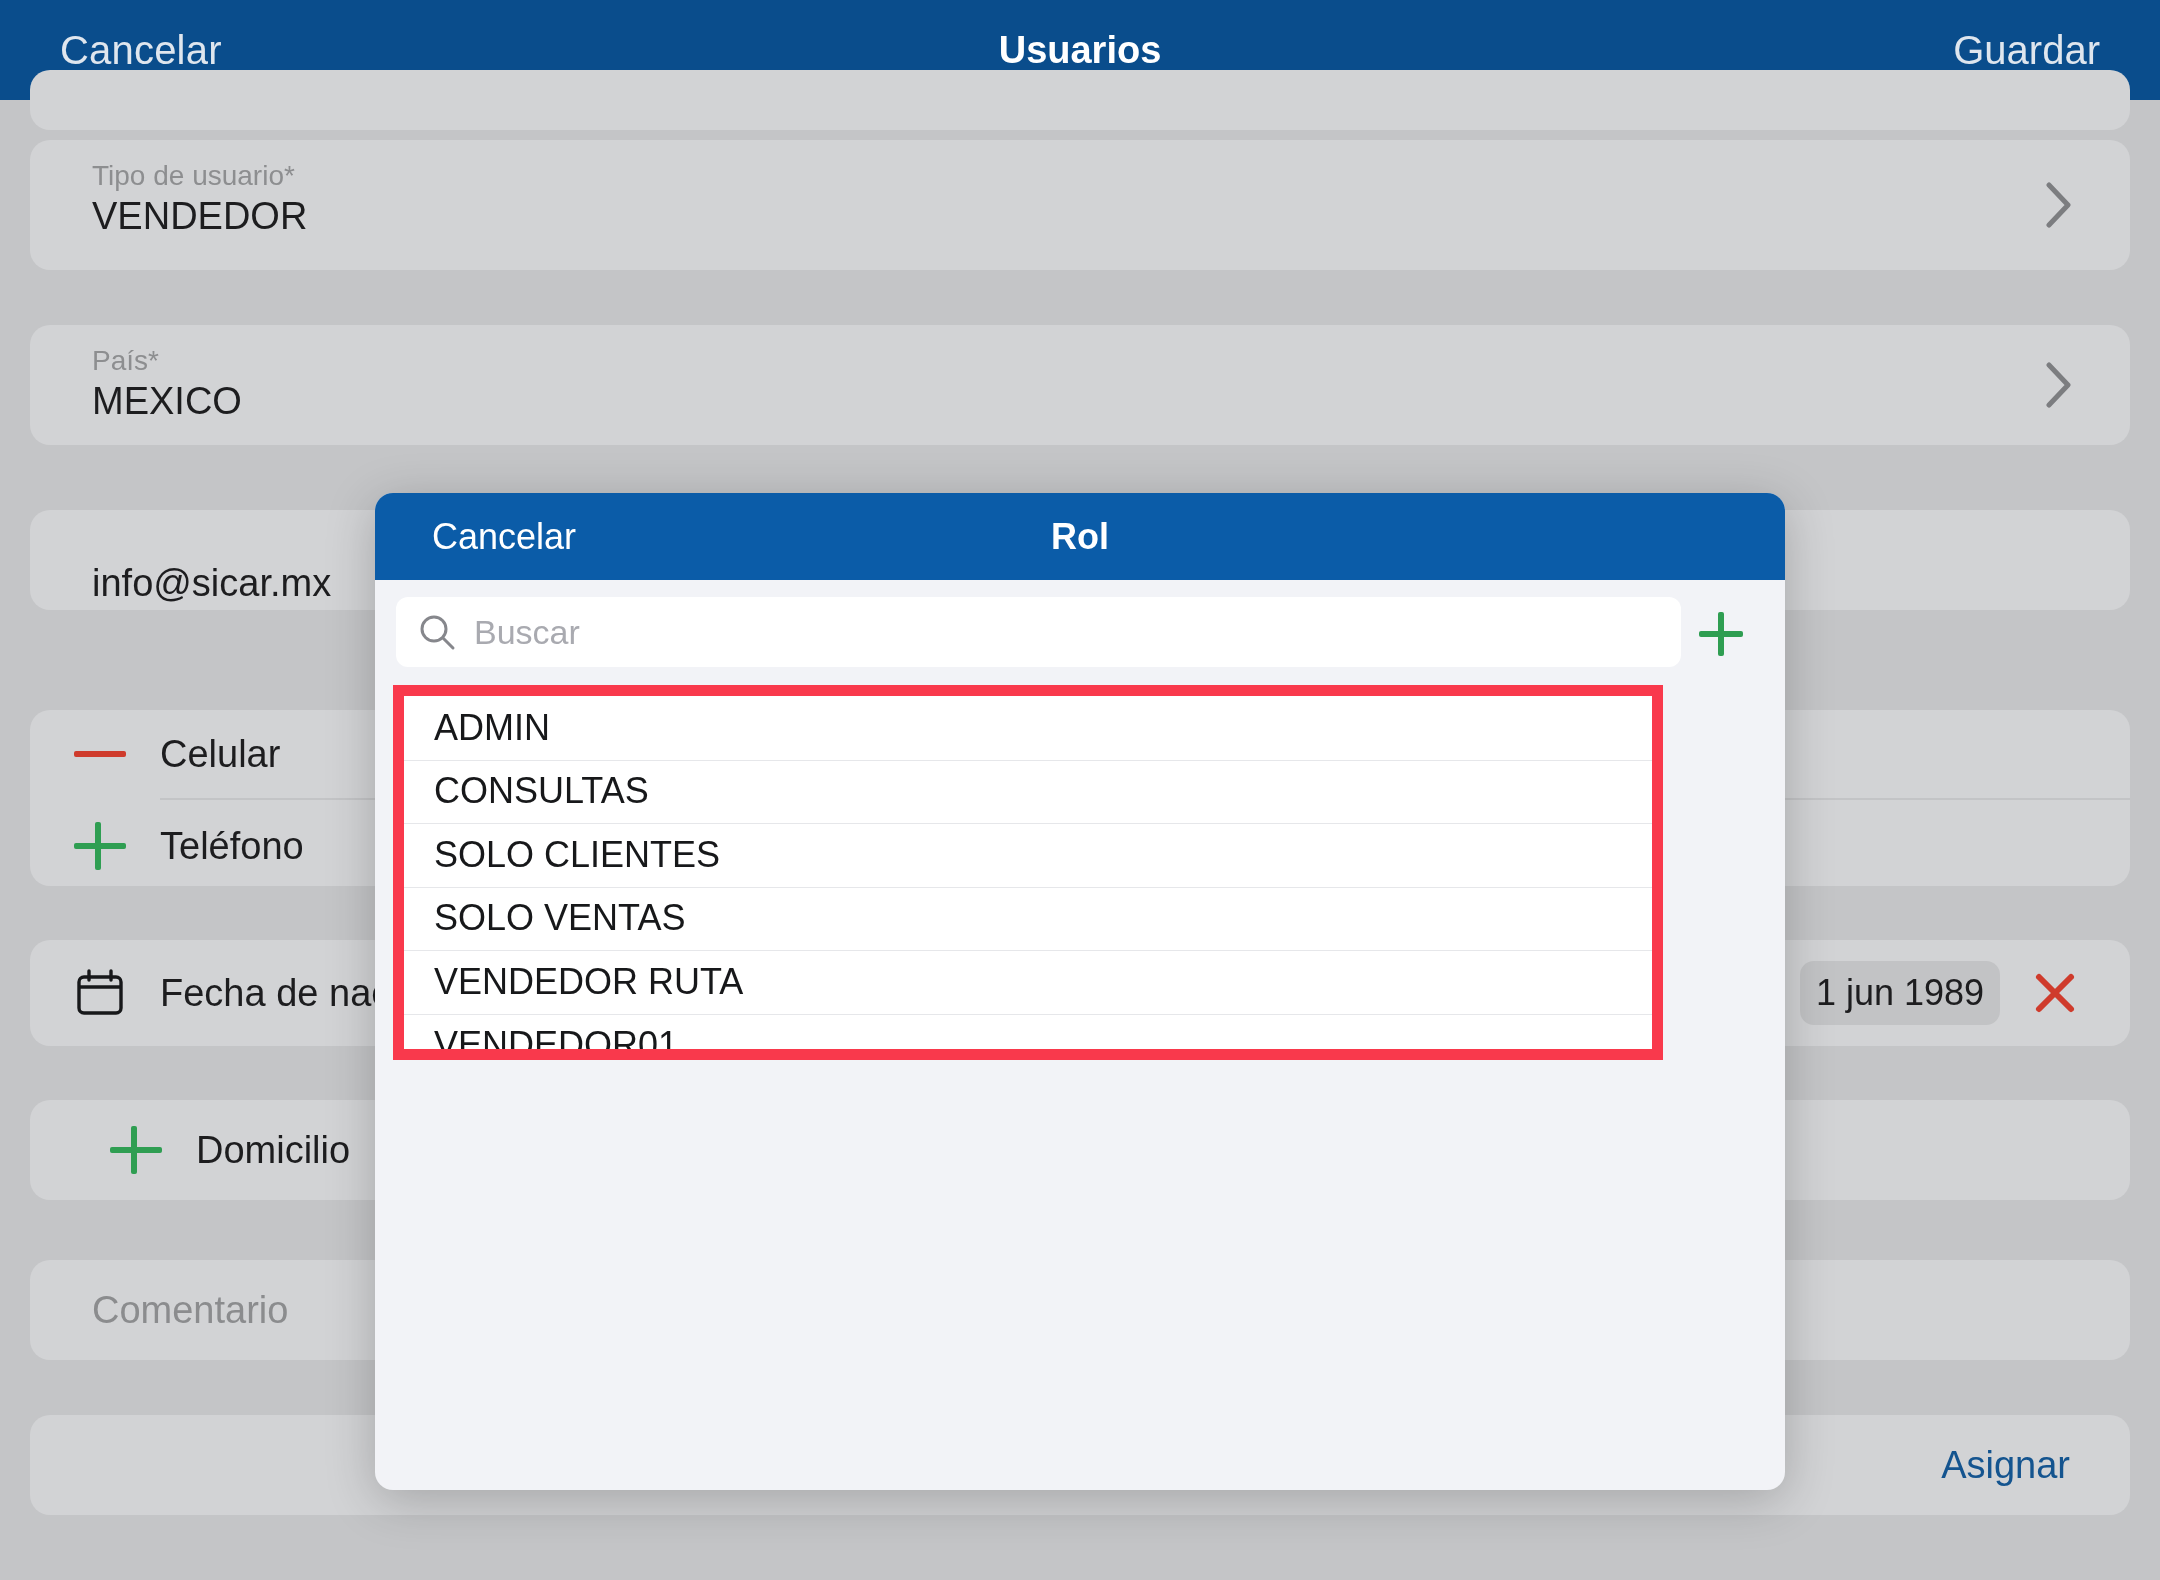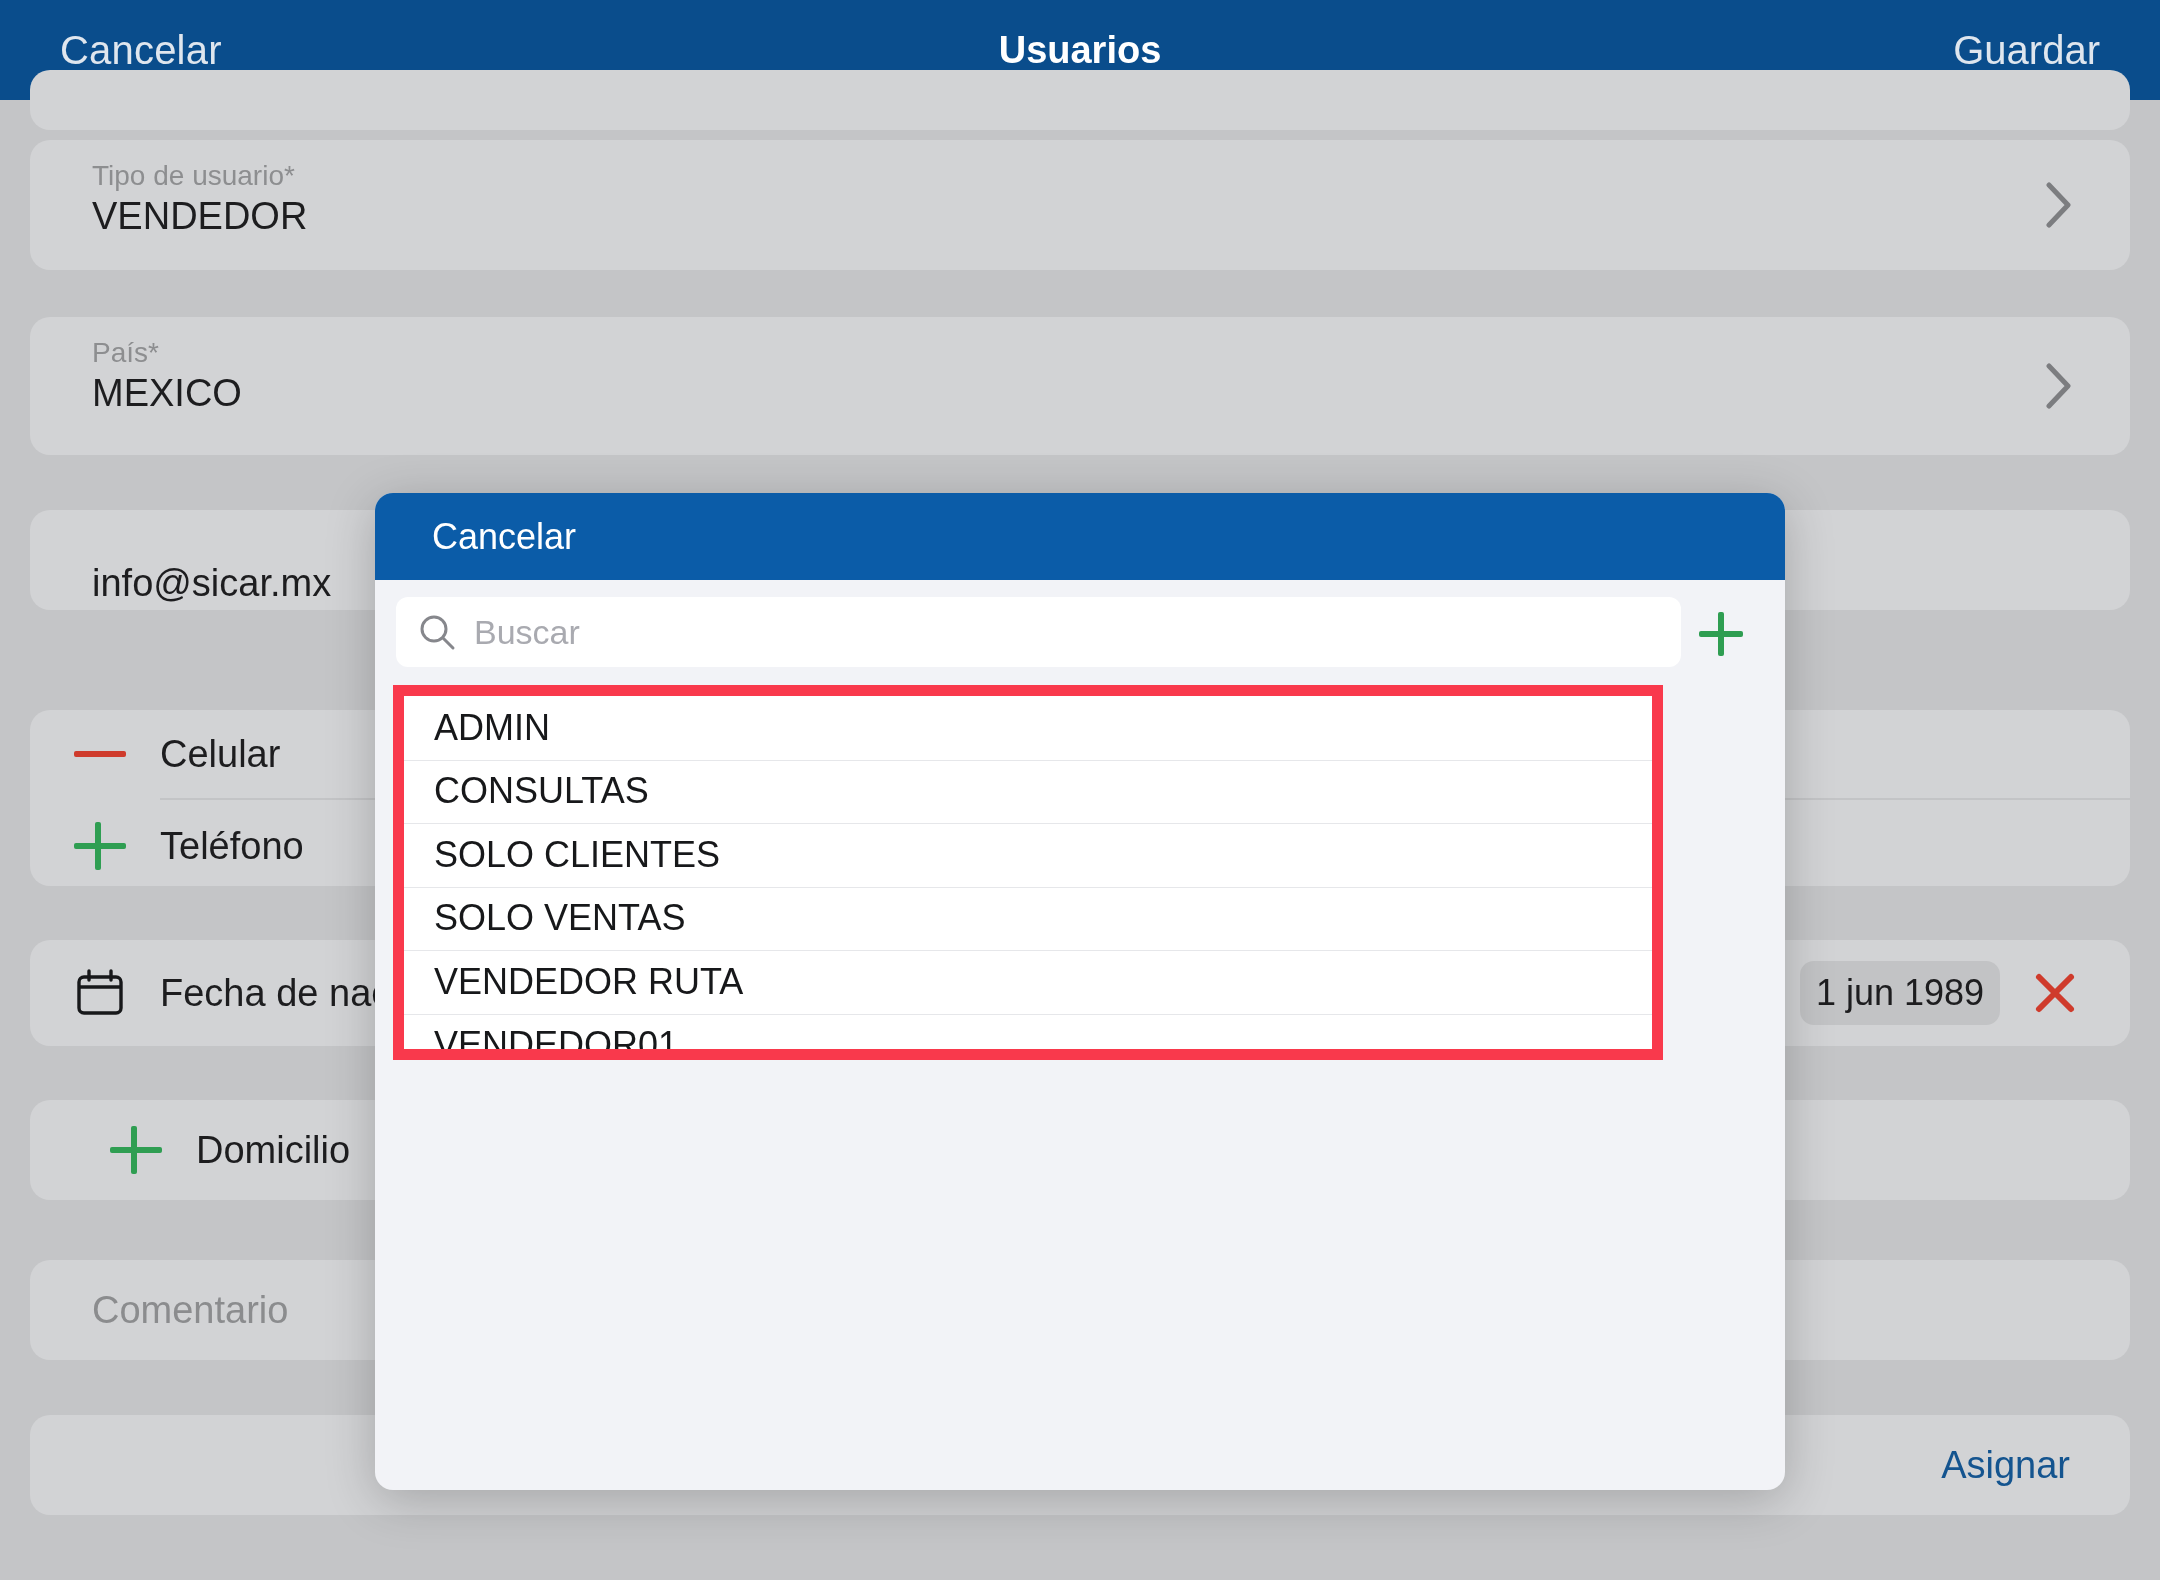--- a/index.html
+++ b/index.html
@@ -186,21 +186,21 @@
     <div class="field" style="left:30px; top:40px; width:2100px; height:130px;">
       <div class="field-label">Tipo de usuario*</div>
       <div class="field-value">VENDEDOR</div>
       <div class="chevron">
         <svg width="26" height="46" viewBox="0 0 26 46" fill="none">
           <path d="M3 3 L22 23 L3 43" stroke="#7c7d80" stroke-width="5" stroke-linecap="round" stroke-linejoin="round"></path>
         </svg>
       </div>
     </div>
 
-    <div class="field" style="left:30px; top:217px; width:2100px; height:138px;">
+    <div class="field" style="left:30px; top:225px; width:2100px; height:120px;">
       <div class="field-label">País*</div>
       <div class="field-value">MEXICO</div>
       <div class="chevron">
         <svg width="26" height="46" viewBox="0 0 26 46" fill="none">
           <path d="M3 3 L22 23 L3 43" stroke="#7c7d80" stroke-width="5" stroke-linecap="round" stroke-linejoin="round"></path>
         </svg>
       </div>
     </div>
 
     <div class="field" style="left:30px; top:410px; width:2100px; height:100px;">
@@ -253,20 +253,21 @@
     <div class="field" style="left:30px; top:1315px; width:2100px; height:100px;">
       <div class="asignar" style="right:60px; top:50%; transform:translateY(-50%);">Asignar</div>
     </div>
 
   </div>
 
   <div class="modal">
 
     <div class="modal-head">
       <div class="modal-cancel">Cancelar</div>
+      <div class="modal-title">Rol</div>
     </div>
 
     <div class="search-row">
       <div class="search-box">
         <span class="search-icon">
           <svg width="38" height="38" viewBox="0 0 38 38" fill="none">
             <circle cx="16" cy="16" r="12" stroke="#86878c" stroke-width="3"></circle>
             <path d="M25 25 L35 35" stroke="#86878c" stroke-width="3" stroke-linecap="round"></path>
           </svg>
         </span>

